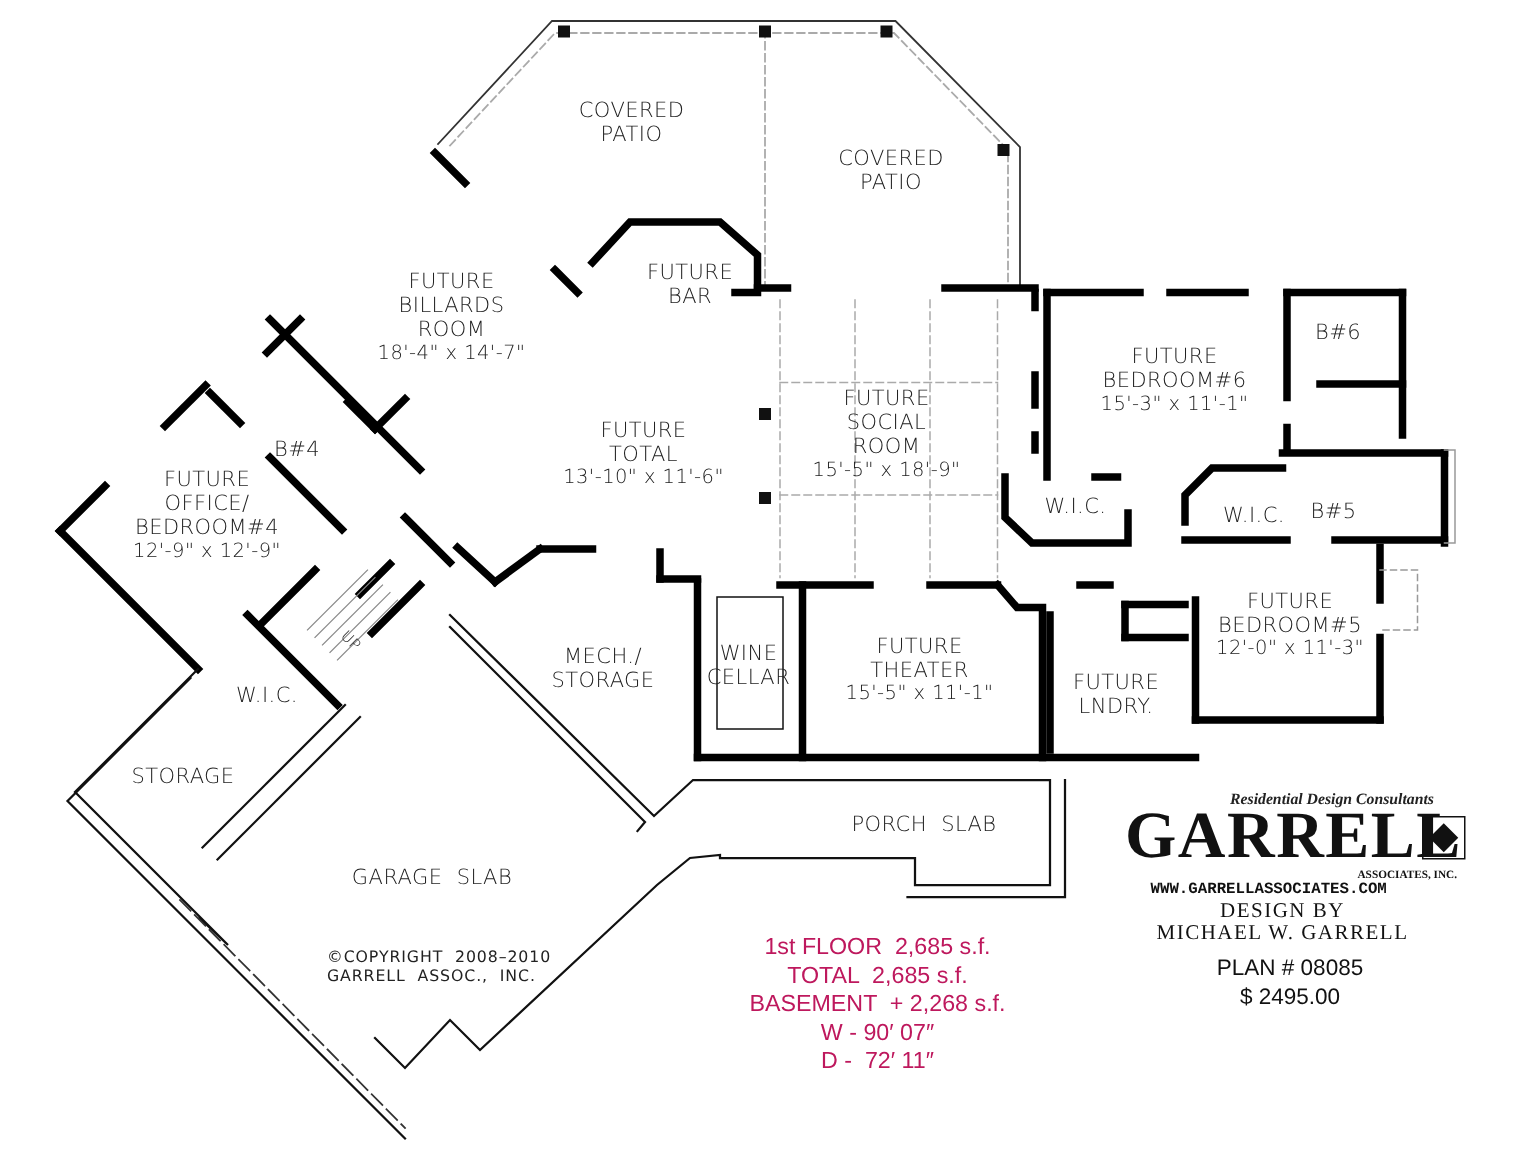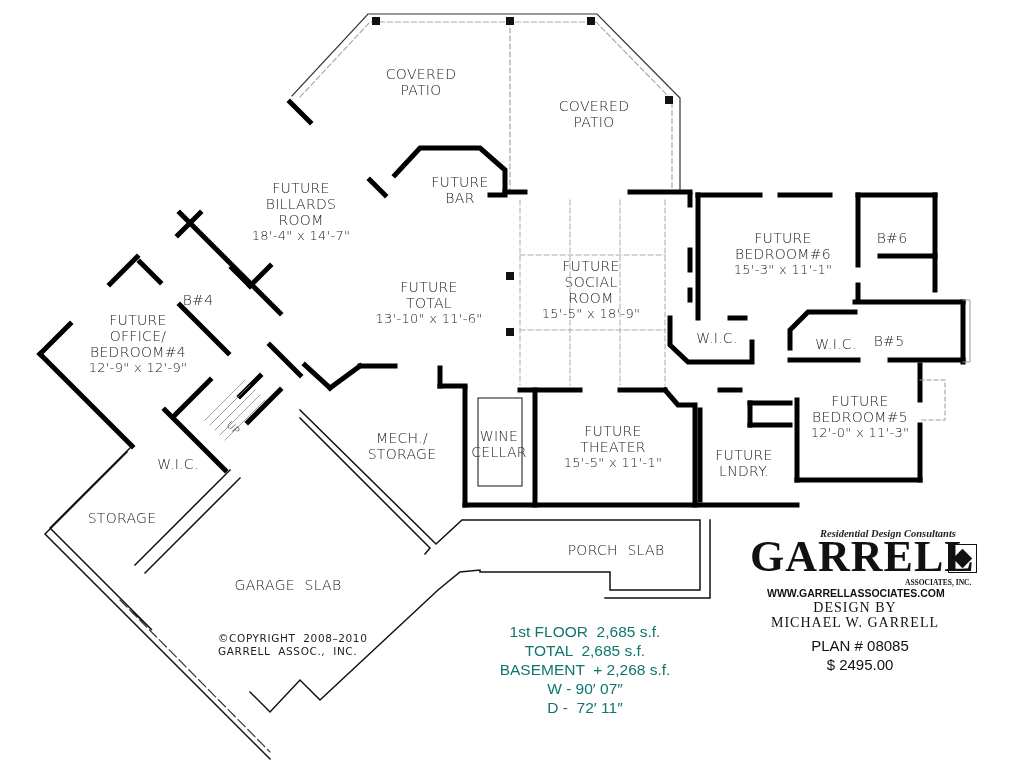--- a/index.html
+++ b/index.html
@@ -1,27 +1,27 @@
 <!DOCTYPE html>
 <html><head>
 <meta charset="utf-8">
 <style>
   html, body { margin:0; padding:0; background:#ffffff; }
   body { width:1024px; height:768px; position:relative; overflow:hidden; font-family:"DejaVu Sans", sans-serif; color:#111; }
   svg.plan { position:absolute; left:0; top:0; }
   .lbl { position:absolute; text-align:center; font-family:"DejaVu Sans", sans-serif; font-weight:300; color:#222; font-size:14px; line-height:16px; letter-spacing:0.3px; white-space:nowrap; transform:translateX(-50%); }
   .lbl .dim { display:block; font-size:13px; }
-  .info { position:absolute; left:585px; top:622px; width:200px; transform:translateX(-50%); text-align:center; font-family:"Liberation Sans", sans-serif; font-size:15.5px; line-height:19px; color:#0f766e; }
+  .info { position:absolute; left:585px; top:622px; width:200px; transform:translateX(-50%); text-align:center; font-family:"Liberation Sans", sans-serif; font-size:15.5px; line-height:19px; color:#be185d; }
   .brand { position:absolute; left:745px; top:528px; width:260px; }
   .brand .tag { position:absolute; left:75px; top:0; font-family:"Liberation Serif", serif; font-style:italic; font-weight:bold; font-size:10.5px; color:#222; }
   .brand .logo { position:absolute; left:5px; top:7px; font-family:"Liberation Serif", serif; font-size:44px; font-weight:bold; letter-spacing:1px; color:#111; line-height:44px; }
   .brand .diamond-box { position:absolute; left:203px; top:16px; width:27px; height:27px; border:1.5px solid #111; }
   .brand .diamond { position:absolute; left:4px; top:4px; width:19px; height:19px; background:#111; transform:rotate(45deg) scale(0.72); }
   .brand .assoc { position:absolute; left:160px; top:50px; font-family:"Liberation Serif", serif; font-weight:bold; font-size:7.5px; }
-  .brand .url { position:absolute; left:22px; top:59px; font-family:Liberation Sans, sans-serif; font-weight:bold; font-size:10.5px; }
+  .brand .url { position:absolute; left:22px; top:59px; font-family:Liberation Mono, monospace; font-weight:bold; font-size:10.5px; }
   .brand .design { position:absolute; left:0; top:72px; width:220px; text-align:center; font-family:"Liberation Serif", serif; font-size:14px; letter-spacing:1px; line-height:15px; }
   .title-block { position:absolute; left:860px; top:636px; transform:translateX(-50%); text-align:center; font-family:"Liberation Sans", sans-serif; font-size:15px; line-height:19px; white-space:nowrap; }
   .copy { position:absolute; left:218px; top:632px; font-size:10.5px; line-height:13px; letter-spacing:0.6px; color:#222; }
 </style>
 </head>
 <body>
 
 <svg class="plan" width="1024" height="768" viewBox="0 0 1024 768" xmlns="http://www.w3.org/2000/svg">
   <g fill="none" stroke-linecap="square">
 
@@ -166,21 +166,21 @@
   <span class="dim">13'-10" x 11'-6"</span>
 </div>
 <div class="lbl" style="left:591px;top:258px;">
   <span>FUTURE</span><br><span>SOCIAL</span><br><span>ROOM</span>
   <span class="dim">15'-5" x 18'-9"</span>
 </div>
 <div class="lbl" style="left:783px;top:230px;">
   <span>FUTURE</span><br><span>BEDROOM#6</span>
   <span class="dim">15'-3" x 11'-1"</span>
 </div>
-<div class="lbl" style="left:892px;top:230px;text-align:right;"><span>B#6</span></div>
+<div class="lbl" style="left:892px;top:214px;text-align:right;"><span>B#6</span></div>
 <div class="lbl" style="left:717px;top:330px;"><span>W.I.C.</span></div>
 <div class="lbl" style="left:836px;top:336px;"><span>W.I.C.</span></div>
 <div class="lbl" style="left:889px;top:333px;"><span>B#5</span></div>
 <div class="lbl" style="left:860px;top:393px;">
   <span>FUTURE</span><br><span>BEDROOM#5</span>
   <span class="dim">12'-0" x 11'-3"</span>
 </div>
 <div class="lbl" style="left:744px;top:447px;">
   <span>FUTURE</span><br><span>LNDRY.</span>
 </div>

